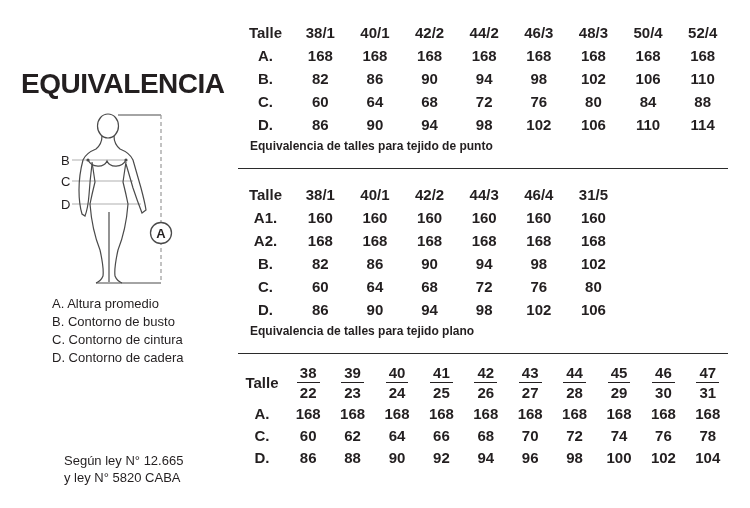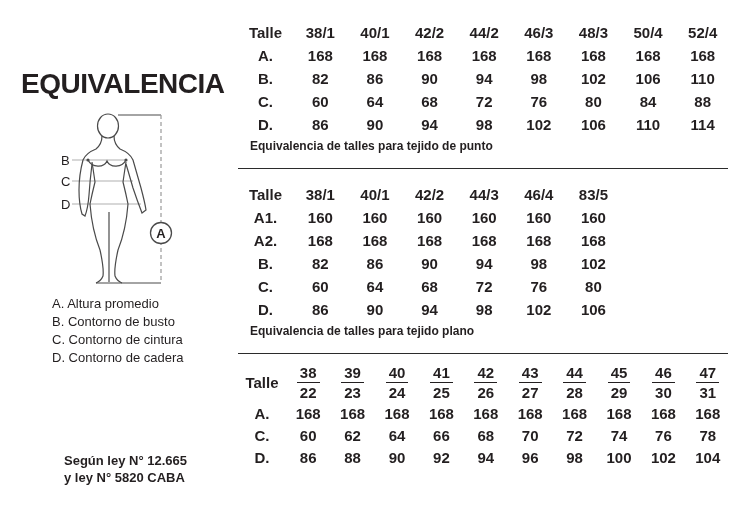--- a/index.html
+++ b/index.html
@@ -14,21 +14,21 @@
     color:#231f20;
     margin-top:45px;
   }
   .figure-svg{position:absolute;left:48px;top:100px;}
   .legend{
     position:absolute;left:52px;top:295px;
     font-size:13px;line-height:18px;color:#231f20;
   }
   .footnote{
     position:absolute;left:64px;top:452px;
-    font-size:13px;line-height:17px;color:#231f20;font-weight:bold;
+    font-size:13px;line-height:17px;color:#231f20;
   }
   
   .tables{position:absolute;left:238px;top:0;width:492px;height:508px;}
   .size-table{position:absolute;left:0;width:492px;}
   .trow{display:grid;align-items:center;}
   .cell{
     text-align:center;font-size:15px;font-weight:700;color:#231f20;
     white-space:nowrap;
   }
   .caption{
@@ -165,21 +165,21 @@
         <div class="caption">Equivalencia de talles para tejido de punto</div>
       </div>
       <div class="size-table" style="top: 182px;">
         <div class="trow" style="grid-template-columns: 55px repeat(8, 1fr); height: 24px;">
           <span class="cell">Talle</span>
           <span class="cell">38/1</span>
           <span class="cell">40/1</span>
           <span class="cell">42/2</span>
           <span class="cell">44/3</span>
           <span class="cell">46/4</span>
-          <span class="cell">83/5</span>
+          <span class="cell">31/5</span>
         </div>
         <div class="trow" style="grid-template-columns: 55px repeat(8, 1fr); height: 23px;">
           <span class="cell">A1.</span>
           <span class="cell">160</span>
           <span class="cell">160</span>
           <span class="cell">160</span>
           <span class="cell">160</span>
           <span class="cell">160</span>
           <span class="cell">160</span>
         </div>

